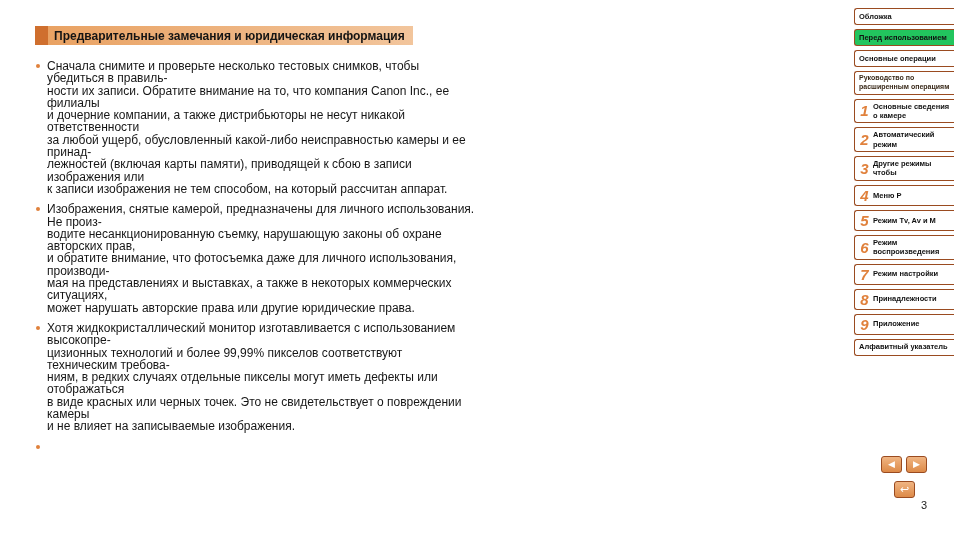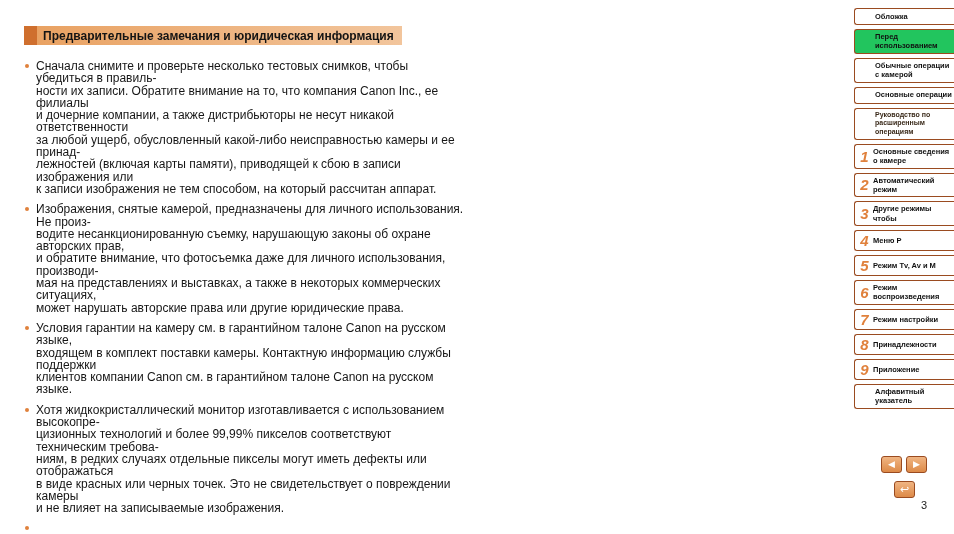--- a/index.html
+++ b/index.html
@@ -2,21 +2,21 @@
 <html><head>
 <meta charset="utf-8">
 <style>
   * { margin:0; padding:0; box-sizing:border-box; }
   body { background:#e8e8e8; font-family:"Liberation Sans", sans-serif; }
   .page {
     position:relative; width:954px; height:534px; background:#ffffff;
     overflow:hidden;
   }
   
-  .main { position:absolute; left:24px; top:26px; width:440px; }
+  .main { position:absolute; left:35px; top:26px; width:440px; }
   .title-bar { display:inline-flex; align-items:stretch; height:19px; }
   .title-chip { width:13px; background:#cf6f2e; flex:0 0 auto; }
   .title-text {
     background:linear-gradient(90deg,#e9a263,#f2c59c);
     font-size:12px; font-weight:bold; color:#141414;
     padding:3px 8px 0 6px; white-space:nowrap;
   }
   .bullets { margin-top:11px; list-style:none; }
   .bullets li {
     position:relative; padding-left:12px; margin-bottom:8px;
@@ -29,21 +29,21 @@
   .bullets .txt { white-space:pre-line; }
   
   .sidebar {
     position:absolute; top:8px; right:0; width:100px;
     display:flex; flex-direction:column; gap:4px;
   }
   .tab {
     border:1px solid #9a4b20; border-right:none;
     border-radius:3px 0 0 3px; background:#ffffff;
     min-height:17px; display:flex; align-items:center;
-    padding:2px 2px 2px 20px; cursor:pointer;
+    padding:2px 2px 2px 4px; cursor:pointer;
   }
   .tab .lbl {
     font-size:7.5px; font-weight:bold; color:#111;
     line-height:1.25; white-space:pre-line;
   }
   .tab.active { background:#22c55e; }
   .tab.guide .lbl { font-size:7px; color:#3a2a1a; }
   .tab.chapter { padding:2px 2px 2px 3px; gap:2px; }
   .tab.chapter .num {
     flex:0 0 auto; width:13px; text-align:center;
@@ -78,42 +78,35 @@
 ности их записи. Обратите внимание на то, что компания Canon Inc., ее филиалы
 и дочерние компании, а также дистрибьюторы не несут никакой ответственности
 за любой ущерб, обусловленный какой-либо неисправностью камеры и ее принад-
 лежностей (включая карты памяти), приводящей к сбою в записи изображения или
 к записи изображения не тем способом, на который рассчитан аппарат.</span></li>
       <li><span class="dot"></span><span class="txt">Изображения, снятые камерой, предназначены для личного использования. Не произ-
 водите несанкционированную съемку, нарушающую законы об охране авторских прав,
 и обратите внимание, что фотосъемка даже для личного использования, производи-
 мая на представлениях и выставках, а также в некоторых коммерческих ситуациях,
 может нарушать авторские права или другие юридические права.</span></li>
-      <li><span class="dot"></span><span class="txt">Условия гарантии на камеру см. в гарантийном талоне Canon на русском языке,
-входящем в комплект поставки камеры. Контактную информацию службы поддержки
-клиентов компании Canon см. в гарантийном талоне Canon на русском языке.</span></li>
       <li><span class="dot"></span><span class="txt">Хотя жидкокристаллический монитор изготавливается с использованием высокопре-
 цизионных технологий и более 99,99% пикселов соответствуют техническим требова-
 ниям, в редких случаях отдельные пикселы могут иметь дефекты или отображаться
 в виде красных или черных точек. Это не свидетельствует о повреждении камеры
 и не влияет на записываемые изображения.</span></li>
       <li><span class="dot"></span></li>
     </ul>
   </div>
 
   <div class="sidebar">
     <div class="tab">
         <span class="lbl">Обложка</span>
       </div>
     <div class="tab active">
         <span class="lbl">Перед использованием</span>
-      </div>
-    <div class="tab">
-        <span class="lbl">Обычные операции
-с камерой</span>
       </div>
     <div class="tab">
         <span class="lbl">Основные операции</span>
       </div>
     <div class="tab guide">
         <span class="lbl">Руководство по
 расширенным операциям</span>
       </div>
 
     <div class="tab chapter">

